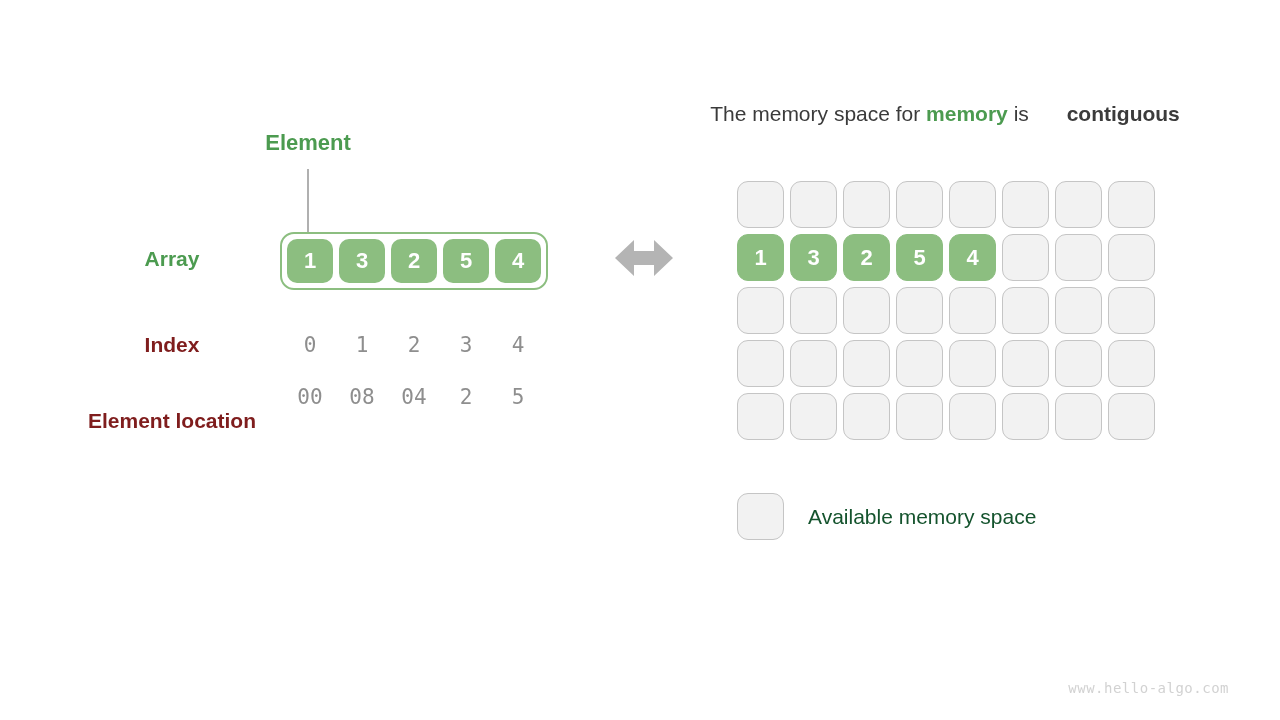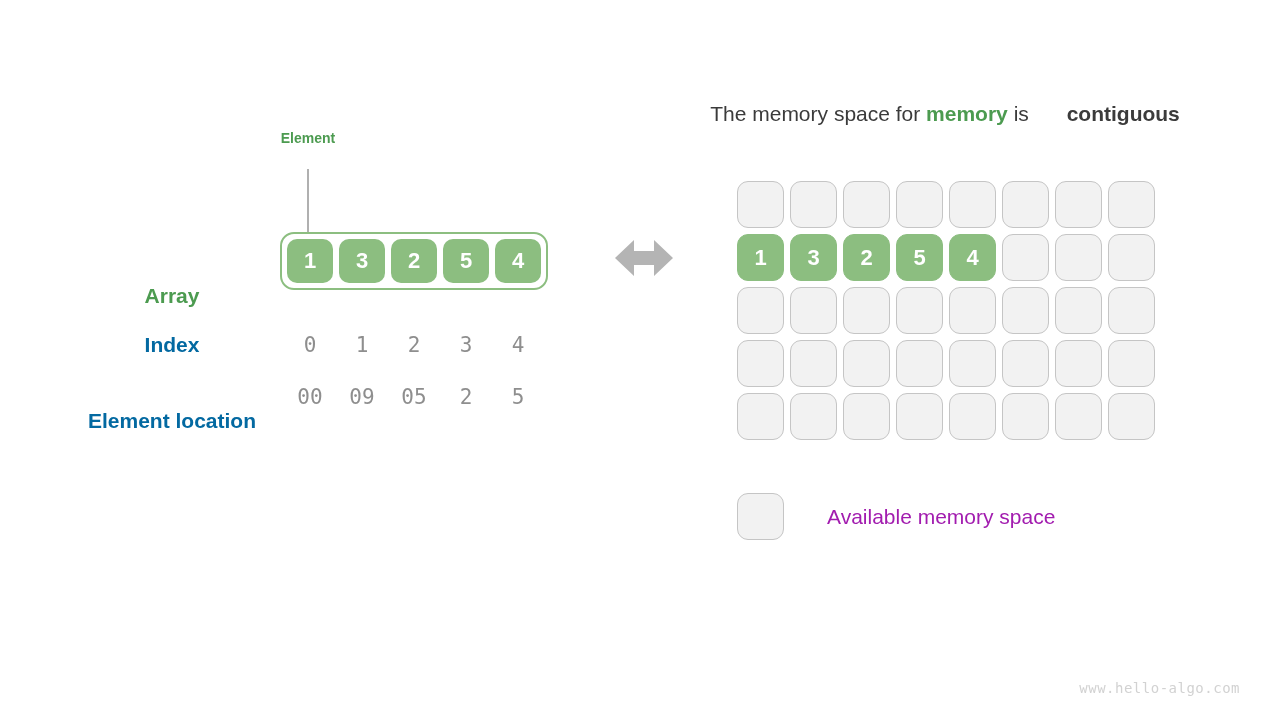--- a/index.html
+++ b/index.html
@@ -6,31 +6,31 @@
   body{
     width:1280px;height:720px;position:relative;background:#ffffff;
     font-family:"Liberation Sans","DejaVu Sans",sans-serif;
     overflow:hidden;
   }
   .mono{font-family:"DejaVu Sans Mono","Liberation Mono",monospace;}
 
   
   .element-label{
     position:absolute;left:208px;top:130px;width:200px;
-    text-align:center;font-size:14px;font-weight:bold;color:#4c9b50;
+    text-align:center;font-size:22px;font-weight:bold;color:#4c9b50;
   }
   .pointer-line{
     position:absolute;left:307px;top:169px;width:1.5px;height:64px;
     background:#b0b0b0;
   }
   .row-label{
     position:absolute;left:32px;width:280px;text-align:center;
-    font-size:21px;font-weight:bold;color:#0369a1;line-height:26px;
+    font-size:21px;font-weight:bold;color:#7f1d1d;line-height:26px;
   }
-  .row-label.green{color:#4c9b50;margin-top:37px;}
+  .row-label.green{color:#4c9b50;}
   .label-array{top:246px;}
   .label-index{top:332px;}
   .label-memory{top:408px;}
 
   .array-box{
     position:absolute;left:280px;top:232px;
     border:2px solid #8cbe80;border-radius:14px;background:#ffffff;
     padding:5px;display:flex;gap:6px;
   }
   .array-cell{
@@ -74,25 +74,25 @@
   }
 
   .legend{position:absolute;left:737px;top:493px;}
   .legend-row{display:flex;align-items:center;height:47px;margin-bottom:13px;}
   .swatch{
     box-sizing:border-box;width:47px;height:47px;border-radius:11px;flex:0 0 auto;
   }
   .swatch.available{background:#f2f2f2;border:1.5px solid #c5c5c5;}
   .swatch.allocated{background:#8cbe80;}
   .legend-row .legend-text{
-    margin-left:43px;font-size:21px;color:#a21caf;
+    margin-left:24px;font-size:21px;color:#14532d;
   }
 
   .watermark{
-    position:absolute;right:40px;bottom:24px;
+    position:absolute;right:51px;bottom:24px;
     font-size:14px;color:#d2d2d2;letter-spacing:0.5px;
   }
 </style>
 </head>
 <body>
 
 <div class="element-label">Element</div>
 <div class="pointer-line"></div>
 
 <div class="row-label green label-array">Array</div>
@@ -109,22 +109,22 @@
     <span>0</span>
     <span>1</span>
     <span>2</span>
     <span>3</span>
     <span>4</span>
   </div>
 
 <div class="row-label label-memory">Element location</div>
 <div class="values-row memory-row mono">
     <span>00</span>
-    <span>09</span>
-    <span>05</span>
+    <span>08</span>
+    <span>04</span>
     <span>2</span>
     <span>5</span>
   </div>
 
 <div class="arrow-wrap">
   <svg width="58" height="38" viewBox="0 0 58 38">
     <polygon points="0,19 19,1 19,12 39,12 39,1 58,19 39,37 39,26 19,26 19,37" fill="#b4b4b4"></polygon>
   </svg>
 </div>
 

